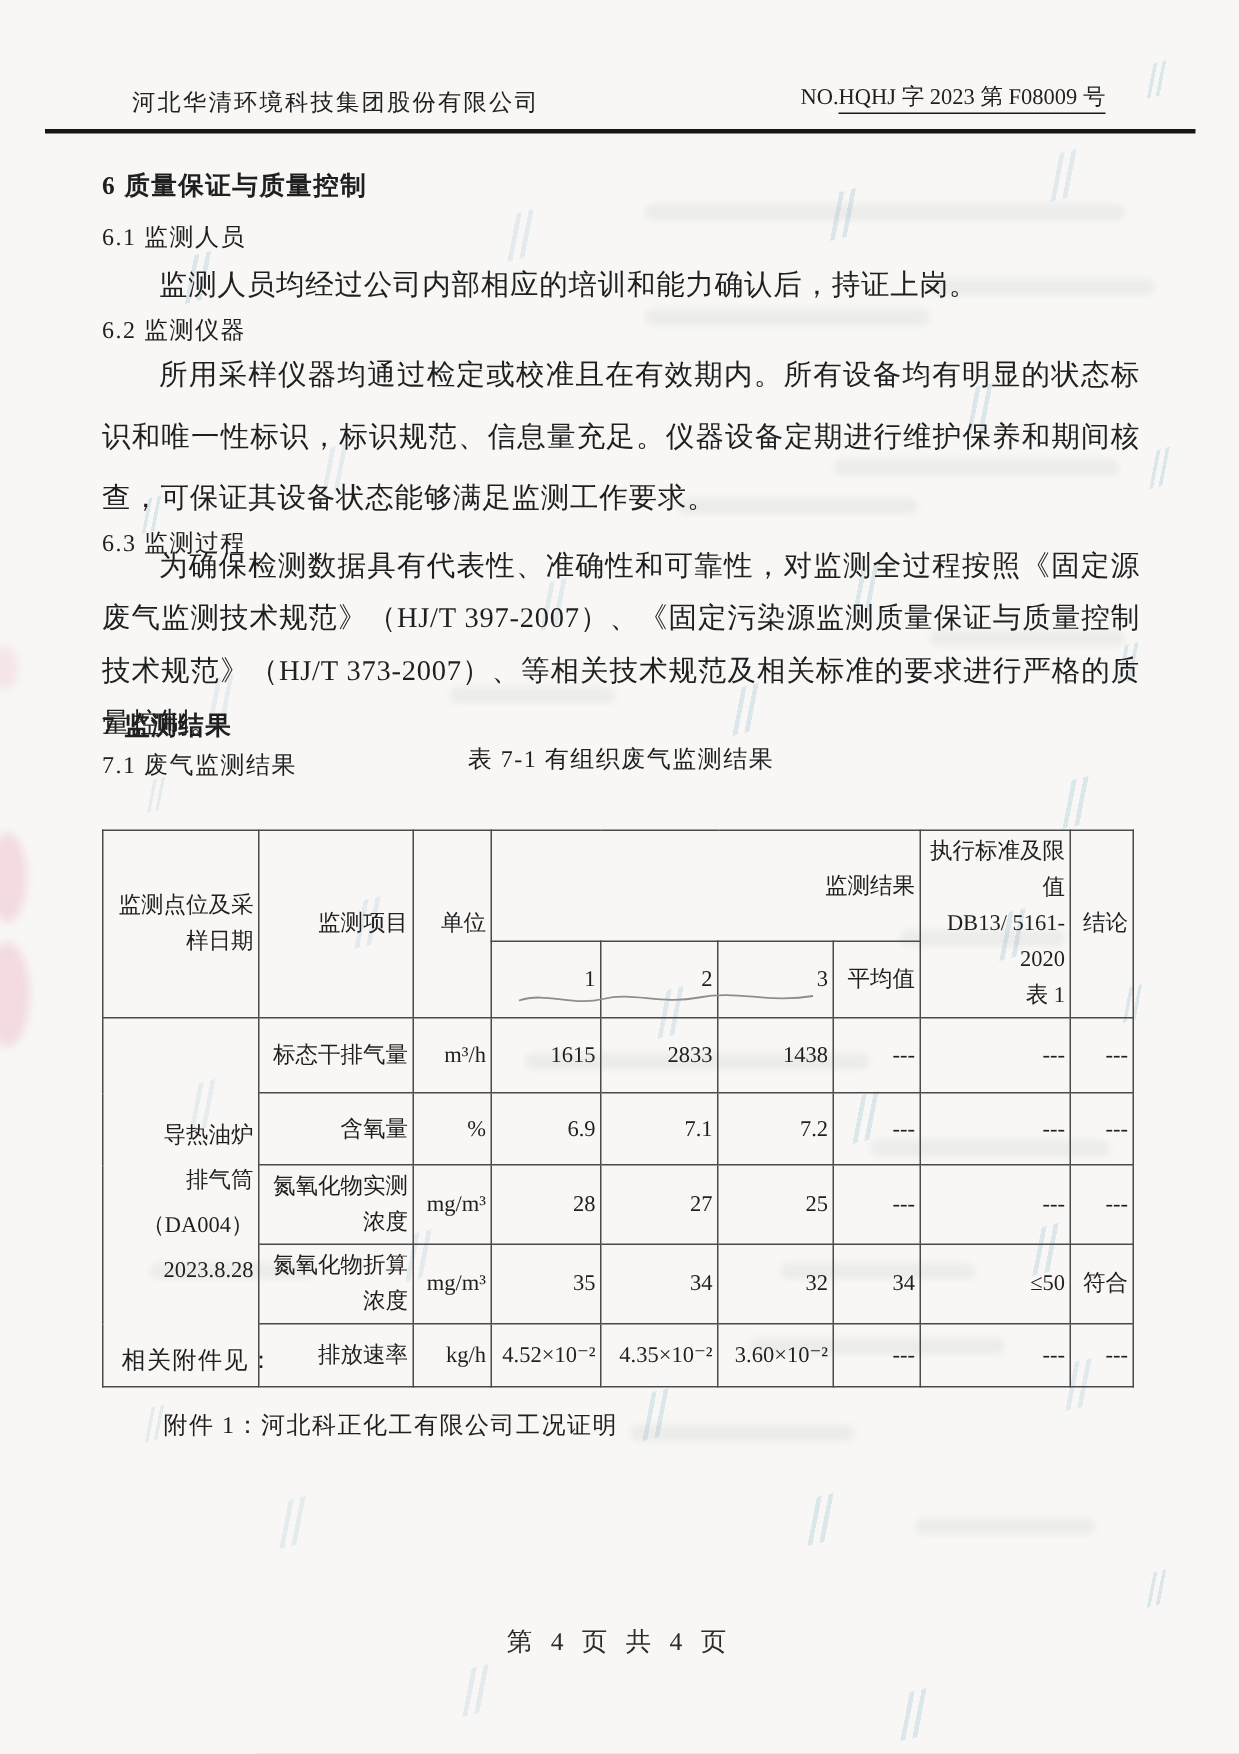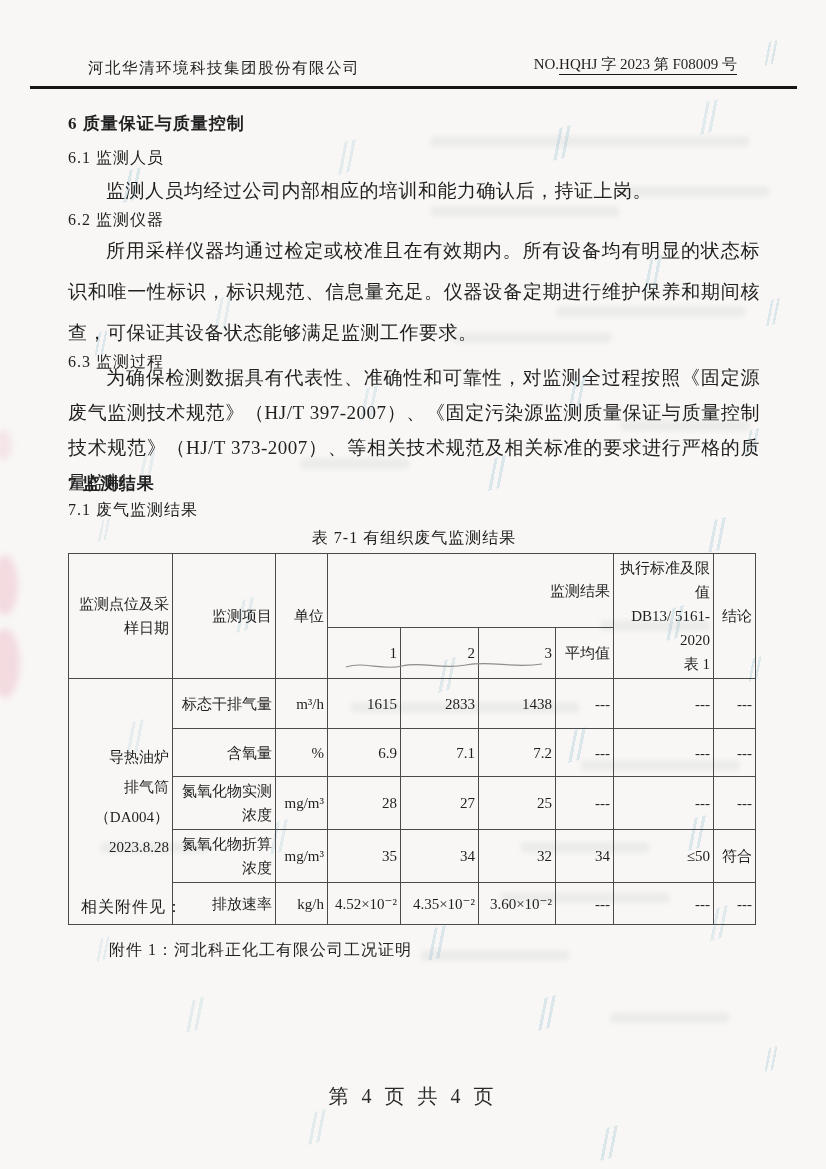--- a/index.html
+++ b/index.html
@@ -48,21 +48,21 @@
   .preline { white-space:pre-line; }
   tr.hrowA { height:44px; } tr.hrowB { height:30px; }
   tr.r0 { height:50px; } tr.r1 { height:48px; } tr.r2 { height:50px; }
   tr.r3 { height:50px; } tr.r4 { height:42px; }
   .wavy { position:absolute; left:344px; top:658px; pointer-events:none; }
   
   .attach-intro { position:absolute; left:81px; top:897px; font-size:16px; letter-spacing:1px; }
   .attach-item  { position:absolute; left:109px; top:940px; font-size:16px; letter-spacing:1px; }
   .attach-end   { position:absolute; left:125px; top:977px; font-size:15px; letter-spacing:1px; }
   .pagefoot { position:absolute; left:0; top:1083px; width:100%; text-align:center;
-              font-size:20px; letter-spacing:4px; color:#2a2a2a; }
+              font-size:17px; letter-spacing:4px; color:#2a2a2a; }
 </style>
 </head>
 <body>
 
 <div class="page">
 
   <div>
     <div class="wm" style="left:115px;top:170px;"></div>
     <div class="wm" style="left:330px;top:142px;opacity:.24;"></div>
     <div class="wm" style="left:545px;top:128px;"></div>
@@ -126,21 +126,21 @@
   <div class="blk h-major" style="top:112px;">6 质量保证与质量控制</div>
   <div class="blk h-minor" style="top:148px;">6.1 监测人员</div>
   <div class="blk para lh41" style="top:170px;">监测人员均经过公司内部相应的培训和能力确认后，持证上岗。</div>
   <div class="blk h-minor" style="top:210px;">6.2 监测仪器</div>
   <div class="blk para lh41" style="top:230px;">所用采样仪器均通过检定或校准且在有效期内。所有设备均有明显的状态标识和唯一性标识，标识规范、信息量充足。仪器设备定期进行维护保养和期间核查，可保证其设备状态能够满足监测工作要求。</div>
   <div class="blk h-minor" style="top:352px;">6.3 监测过程</div>
   <div class="blk para lh35" style="top:360px;">为确保检测数据具有代表性、准确性和可靠性，对监测全过程按照《固定源废气监测技术规范》（HJ/T 397-2007）、《固定污染源监测质量保证与质量控制技术规范》（HJ/T 373-2007）、等相关技术规范及相关标准的要求进行严格的质量控制。</div>
 
   <div class="blk h-major" style="top:472px;">7 监测结果</div>
   <div class="blk h-minor" style="top:500px;">7.1 废气监测结果</div>
-  <div class="blk caption" style="top:528px;">表 7-1 有组织废气监测结果</div>
+  <div class="blk caption" style="top:496px;">表 7-1 有组织废气监测结果</div>
 
   <div class="blk" style="top:553px;">
     <table class="report">
       <colgroup>
         <col style="width:104px">
           <col style="width:103px">
           <col style="width:52px">
         <col style="width:73px">
           <col style="width:78px">
           <col style="width:77px">

